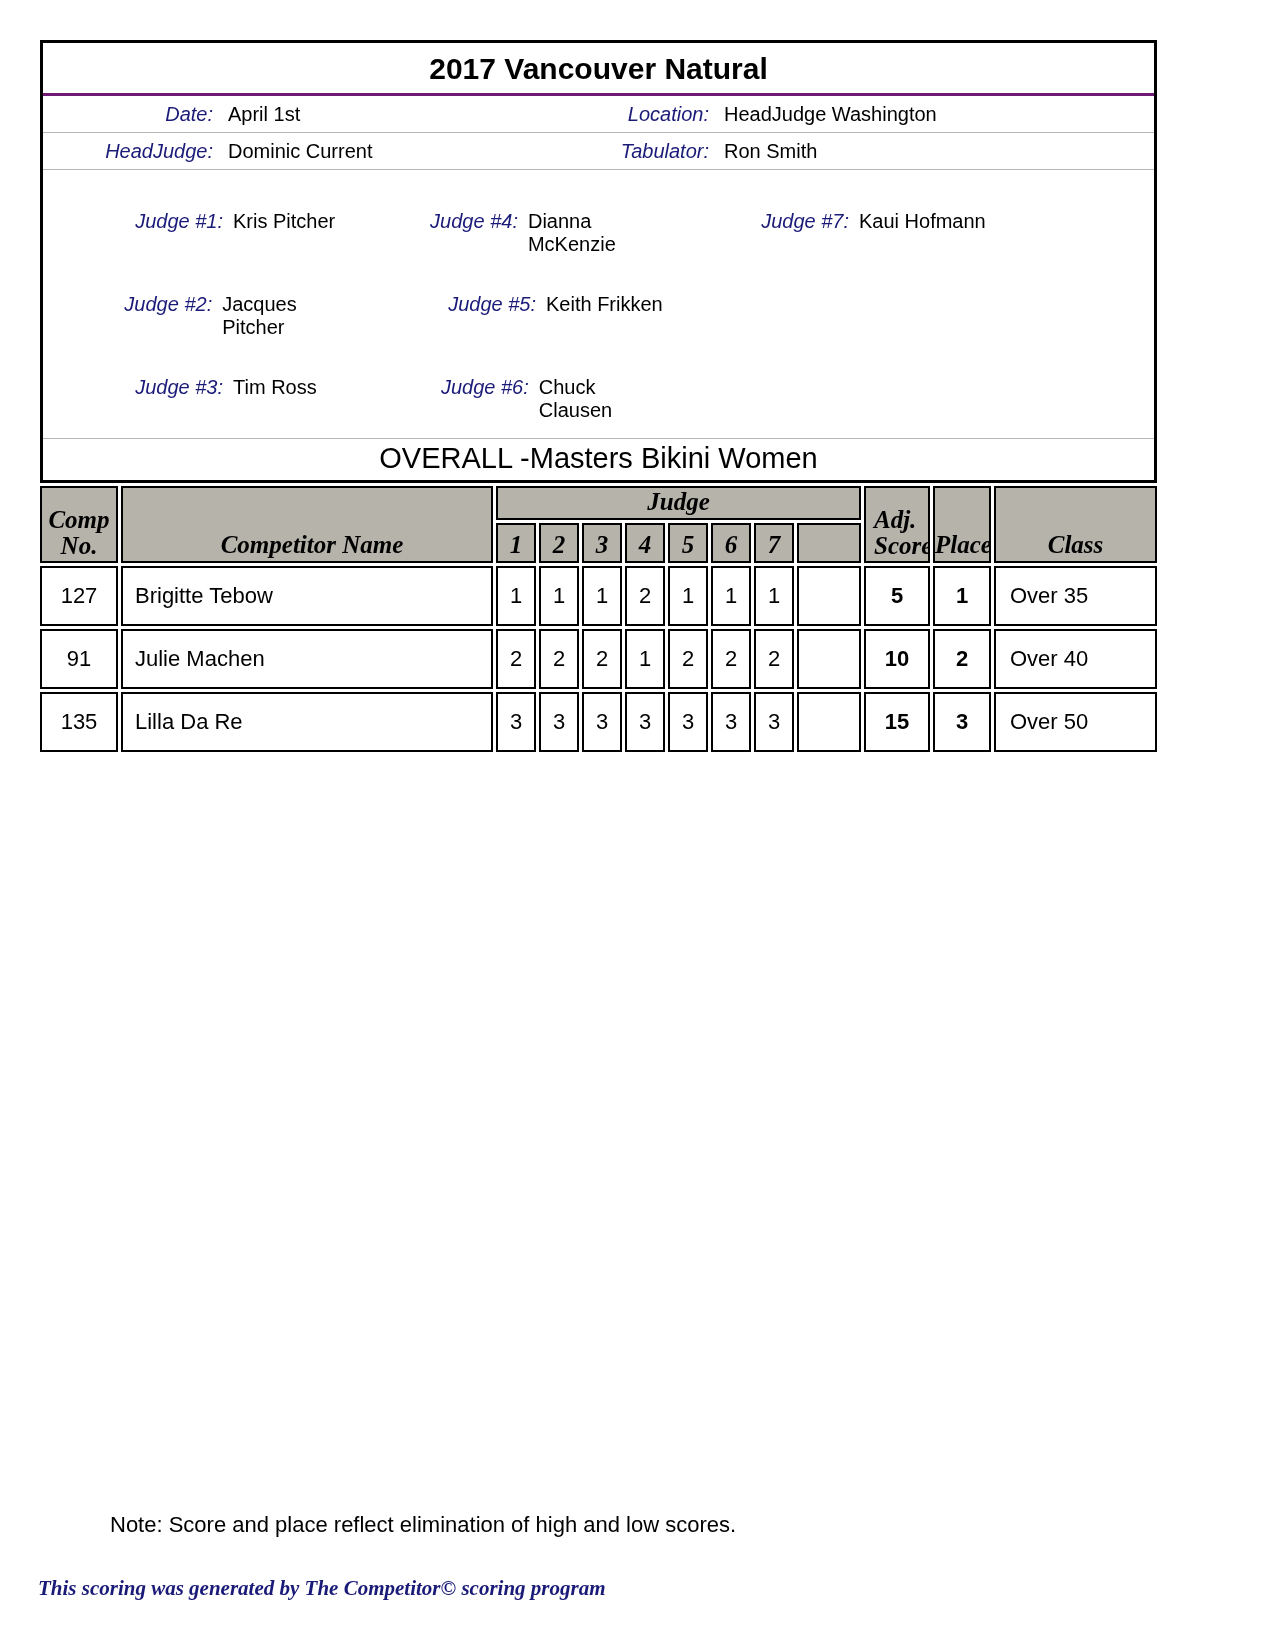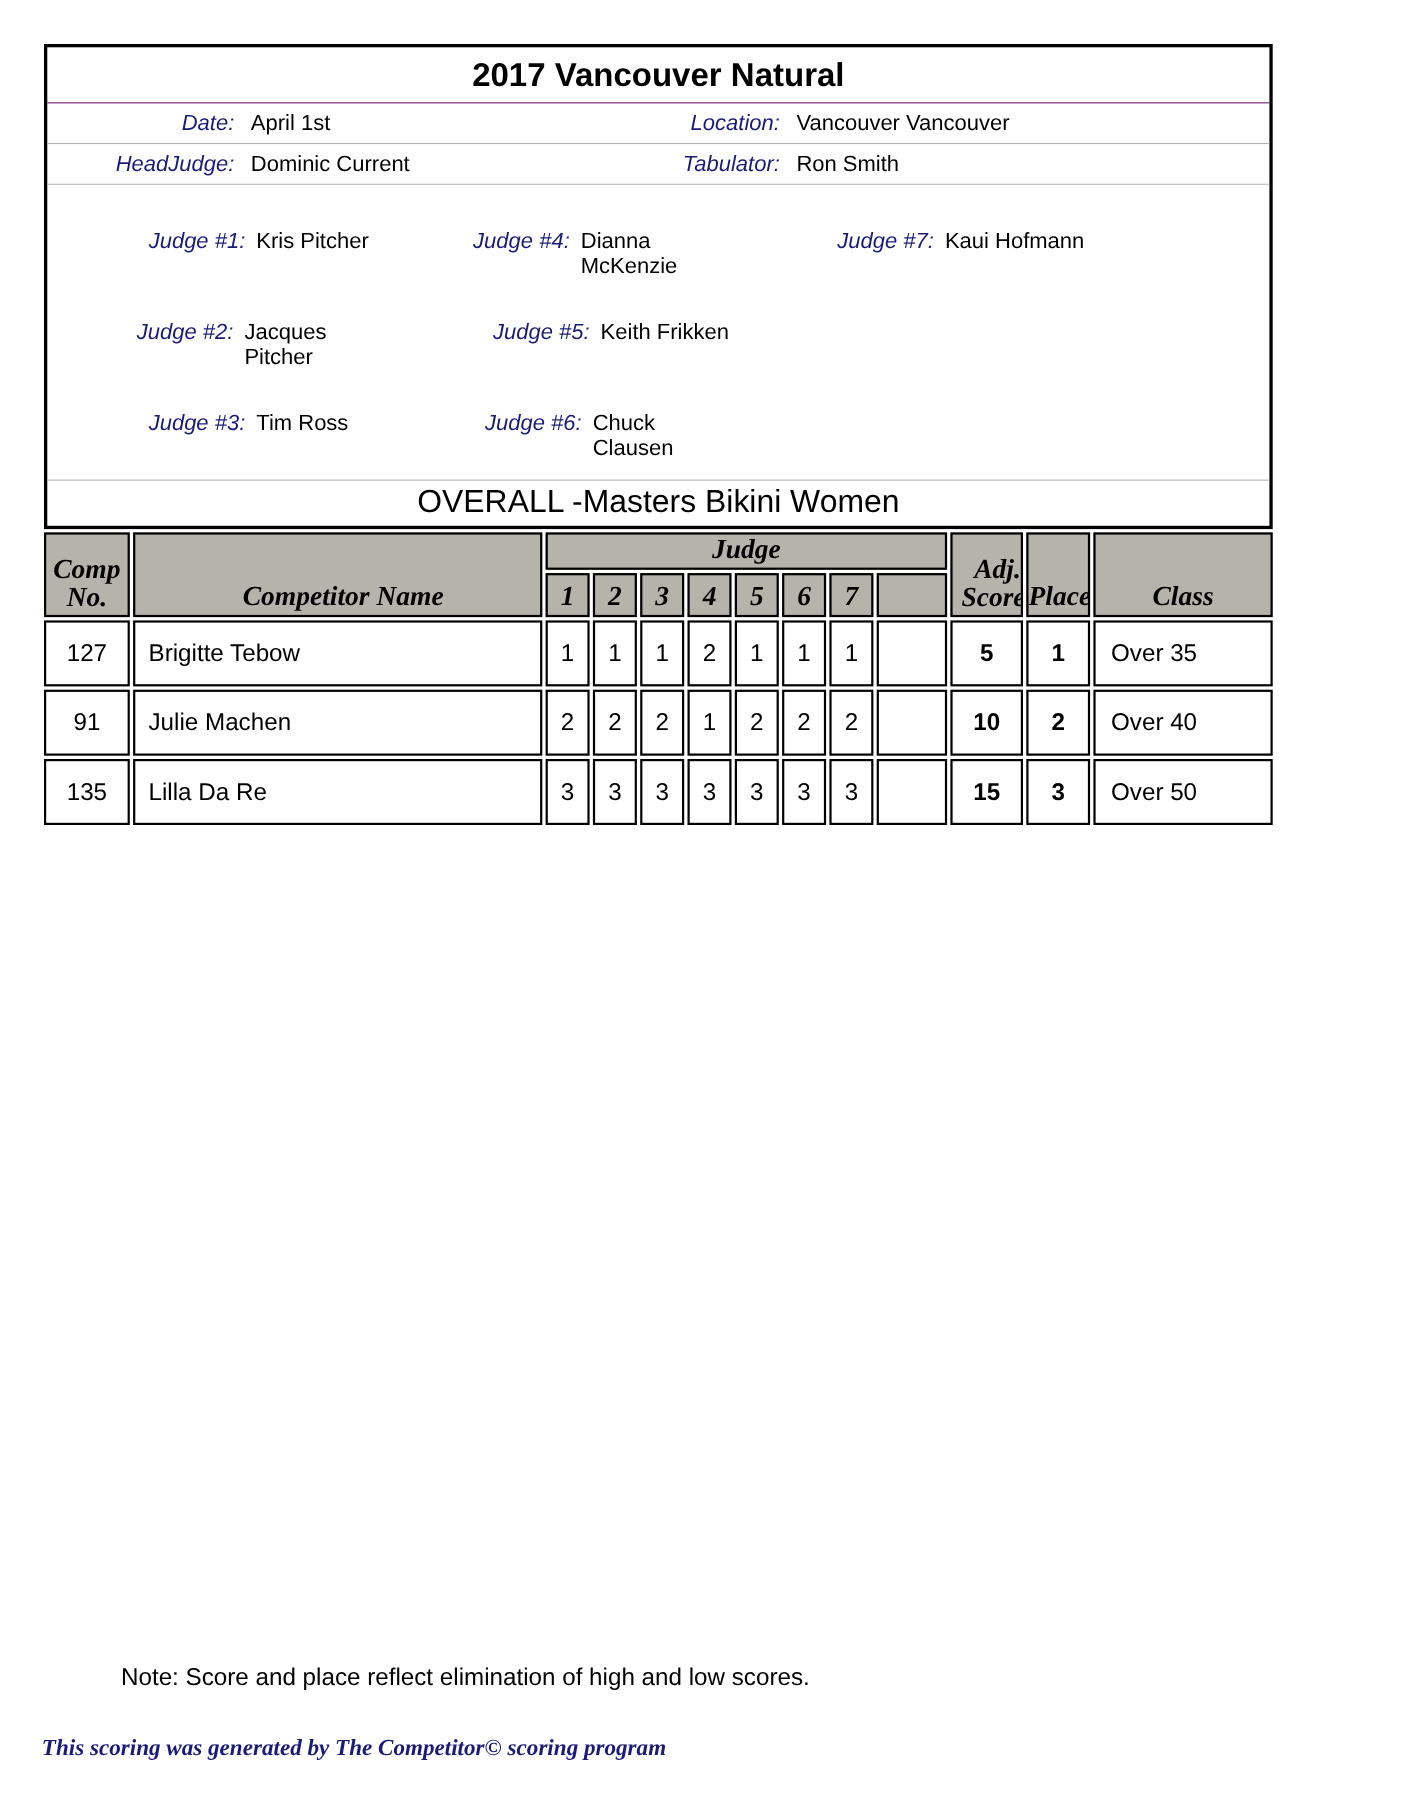--- a/index.html
+++ b/index.html
@@ -17,21 +17,21 @@
   }
   .header-box {
     border: 3px solid #000;
     background: #fff;
   }
   .title-row {
     text-align: center;
     font-size: 30px;
     font-weight: bold;
     padding: 9px 0 7px 0;
-    border-bottom: 1px solid #701a75;
+    border-bottom: 3px solid #701a75;
   }
   .info-row {
     display: flex;
     align-items: center;
     height: 37px;
     border-bottom: 1px solid #b3b6b9;
     font-size: 20px;
   }
   .pair { display: flex; align-items: baseline; }
   .pair-left { width: 558px; }
@@ -121,21 +121,21 @@
     <div class="header-box">
       <div class="title-row">2017 Vancouver Natural</div>
 
       <div class="info-row">
         <div class="pair pair-left">
           <span class="lbl lbl-wide">Date:</span>
           <span class="val">April 1st</span>
         </div>
         <div class="pair pair-right">
           <span class="lbl lbl-right">Location:</span>
-          <span class="val">Vancouver Vancouver</span>
+          <span class="val">HeadJudge Washington</span>
         </div>
       </div>
 
       <div class="info-row">
         <div class="pair pair-left">
           <span class="lbl lbl-wide">HeadJudge:</span>
           <span class="val">Dominic Current</span>
         </div>
         <div class="pair pair-right">
           <span class="lbl lbl-right">Tabulator:</span>
@@ -196,21 +196,21 @@
           <col>
       </colgroup>
       <tbody>
           <tr class="hrow-a">
         <th class="hcell two-line" rowspan="2">
           <div>Comp</div>
           <div>No.</div>
         </th>
         <th class="hcell name-cell" rowspan="2" style="text-align:center;padding-left:10px;">Competitor Name</th>
         <th class="hcell center" colspan="8" style="vertical-align:middle;">Judge</th>
-        <th class="hcell adj-head two-line" rowspan="2" style="text-align:right;">
+        <th class="hcell adj-head two-line" rowspan="2" style="text-align:left;">
           <div>Adj.</div>
           <div>Score</div>
         </th>
         <th class="hcell center" rowspan="2">Place</th>
         <th class="hcell center" rowspan="2">Class</th>
       </tr>
       <tr class="hrow-b">
         <th class="hcell center">1</th>
         <th class="hcell center">2</th>
         <th class="hcell center">3</th>

